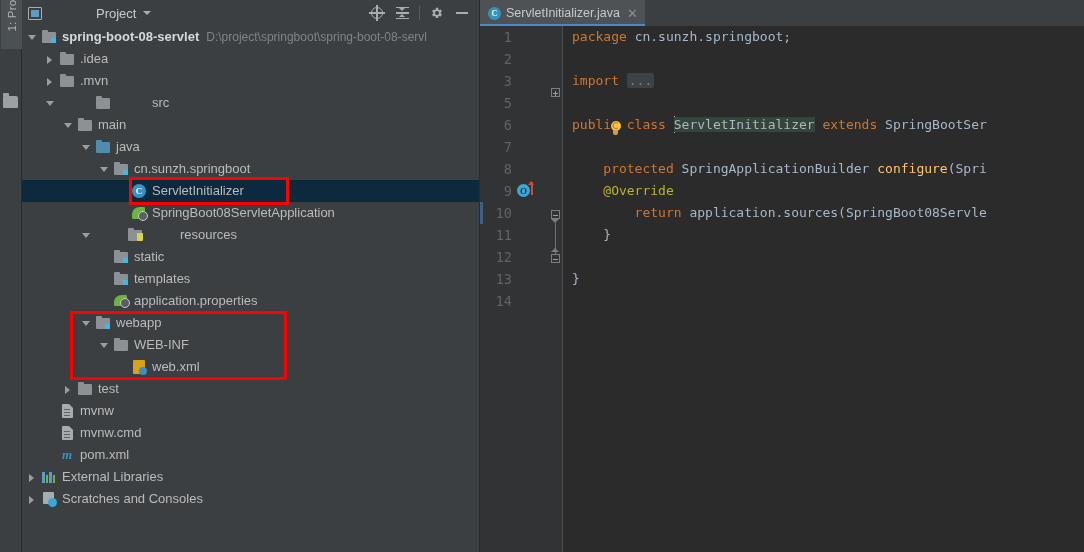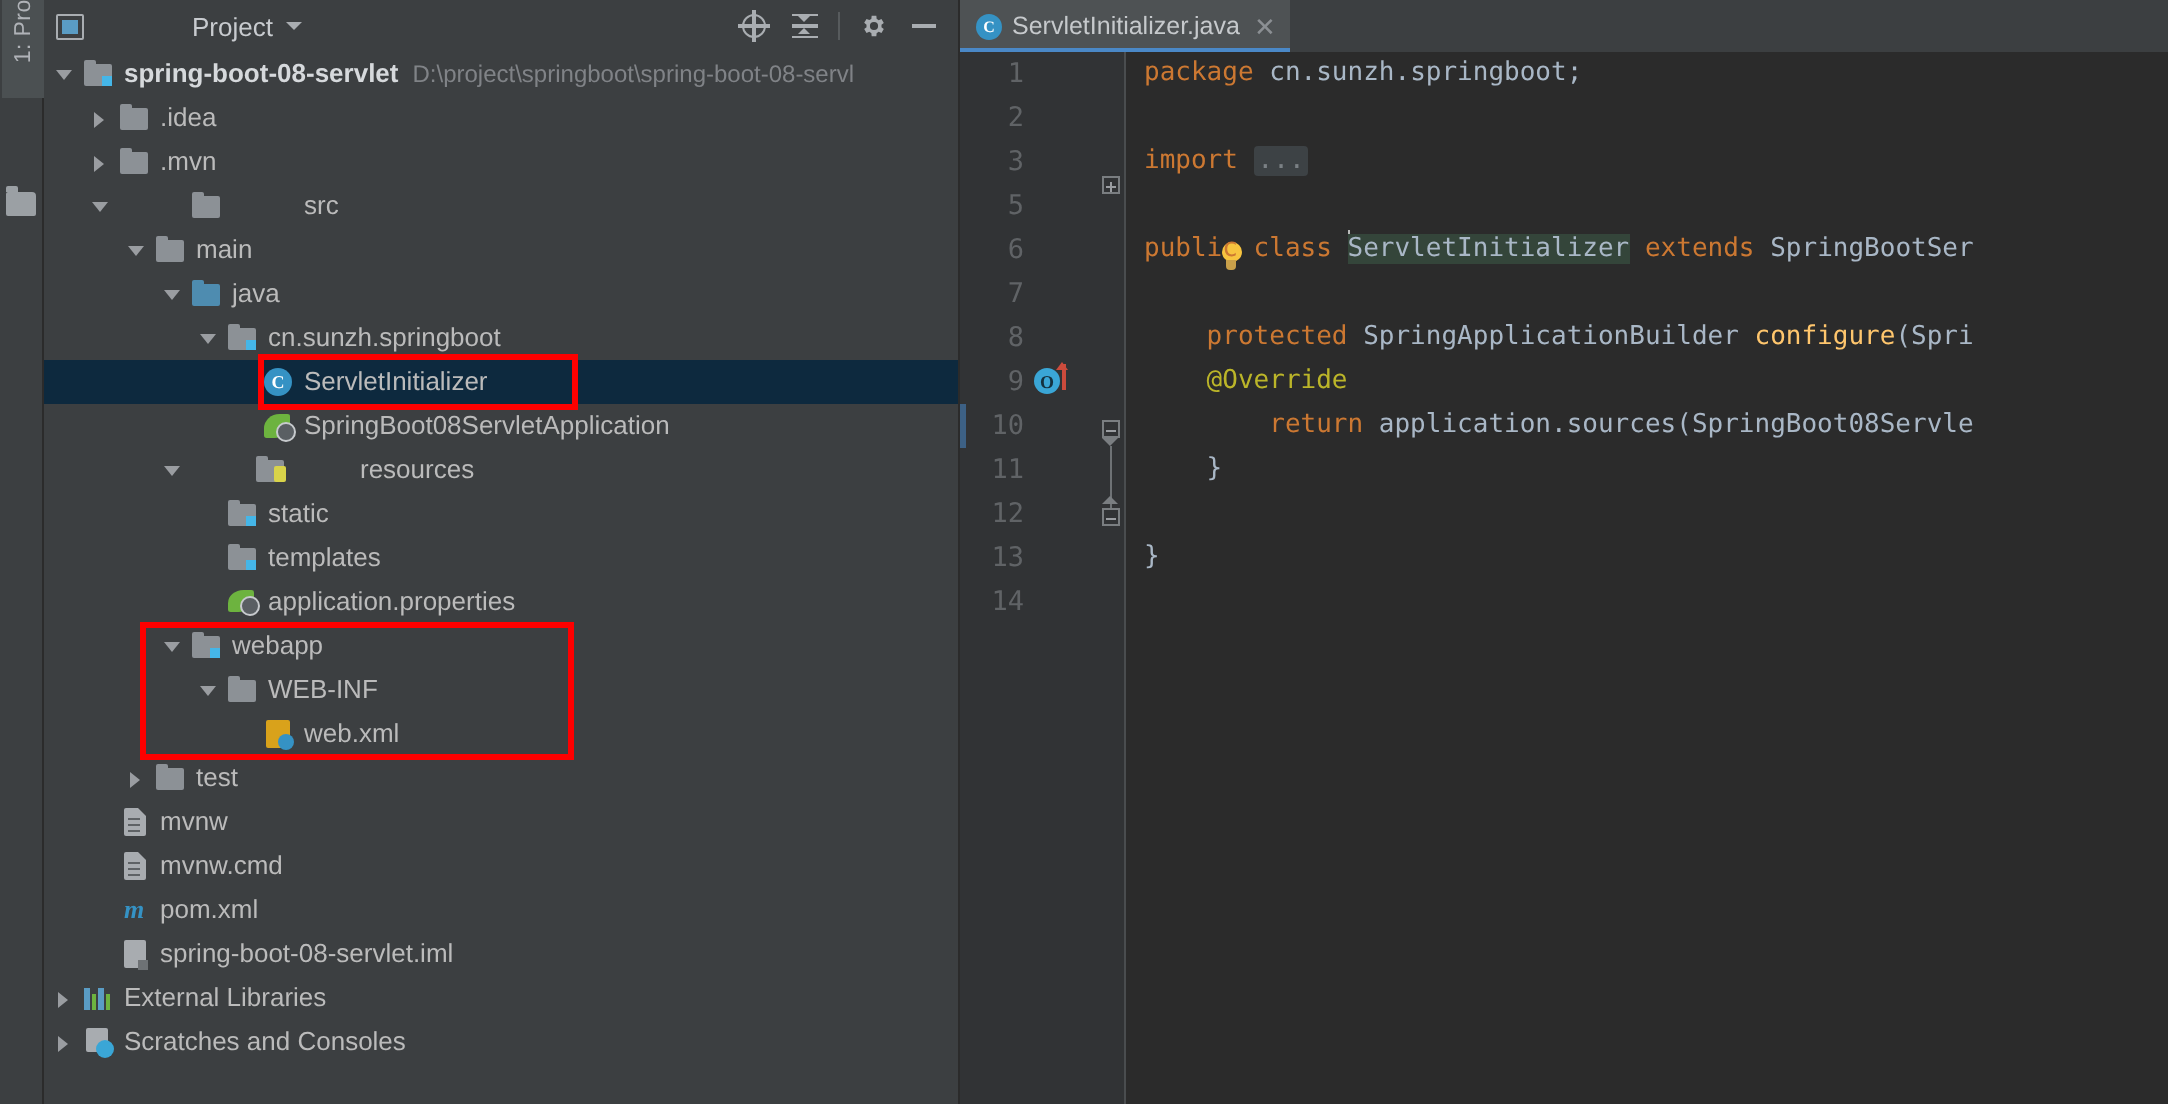--- a/index.html
+++ b/index.html
@@ -755,27 +755,20 @@
             <span class="ic-file"></span>
           </span>
           <span class="tlabel">mvnw.cmd</span>
         </div>
         <div class="tree-row" style="padding-left: 22px;">
           <span class="tw "></span>
           <span class="ti">
             <span class="ic-maven">m</span>
           </span>
           <span class="tlabel">pom.xml</span>
-        </div>
-        <div class="tree-row" style="padding-left: 22px;">
-          <span class="tw "></span>
-          <span class="ti">
-            <span class="ic-iml"></span>
-          </span>
-          <span class="tlabel">spring-boot-08-servlet.iml</span>
         </div>
         <div class="tree-row" style="padding-left: 4px;">
           <span class="tw right"></span>
           <span class="ti">
             <span class="ic-libs">
               <i></i>
               <i></i>
               <i></i>
               <i></i>
             </span>

